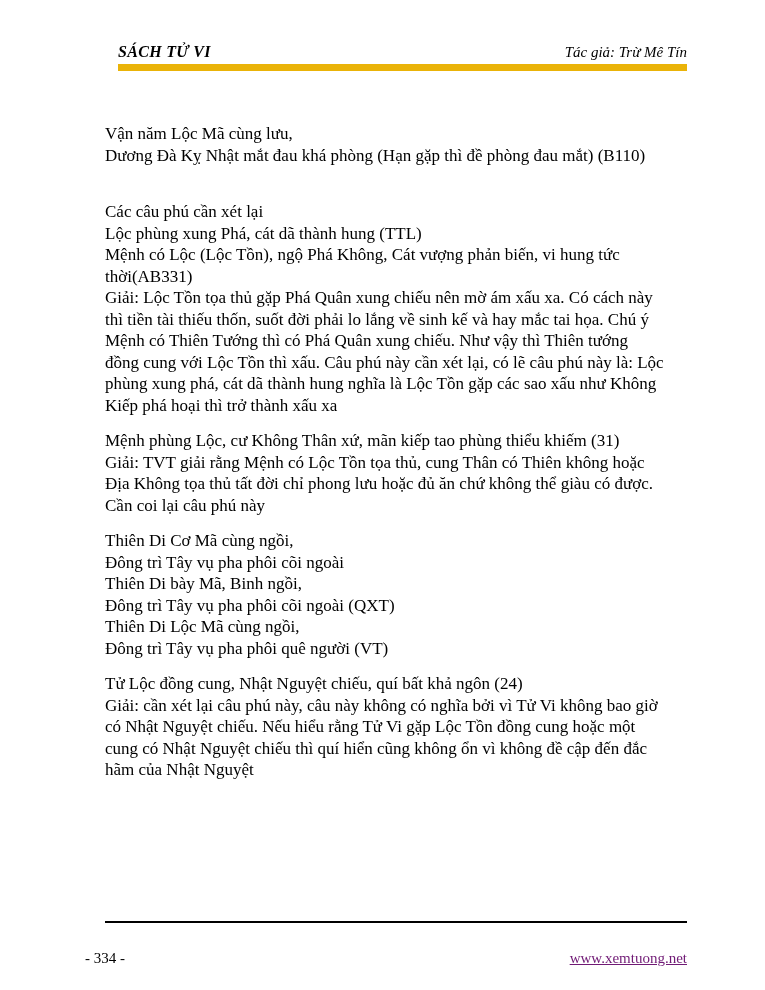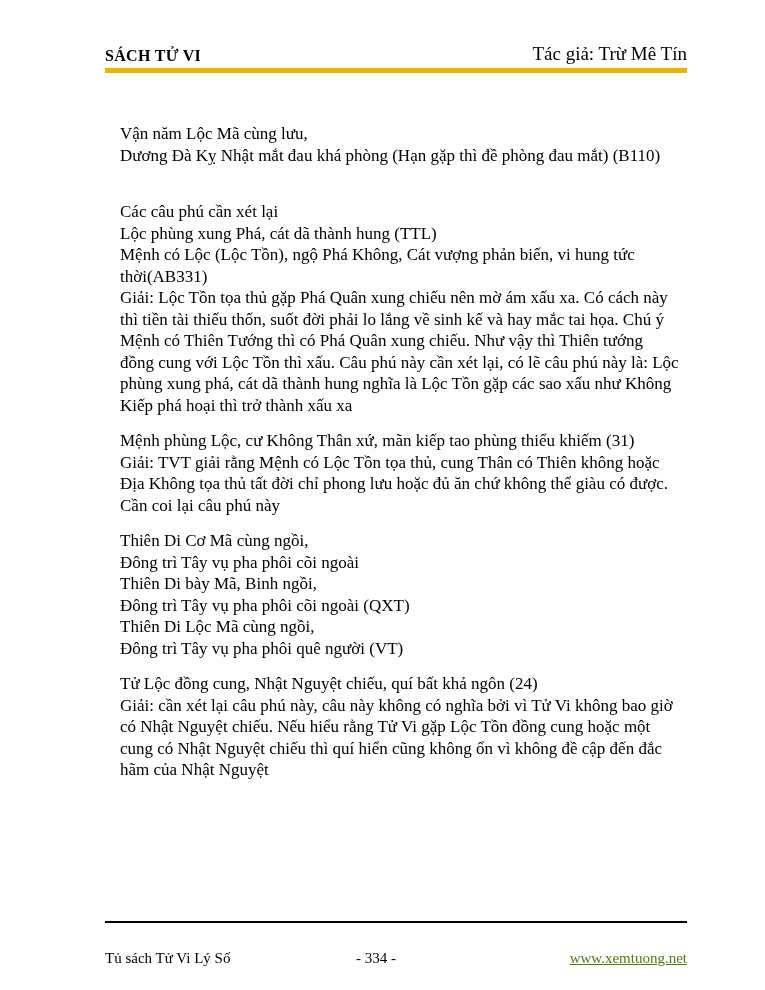--- a/index.html
+++ b/index.html
@@ -9,40 +9,41 @@
     width: 765px;
     height: 990px;
     background: #ffffff;
     font-family: "Liberation Serif", "DejaVu Serif", serif;
     color: #000000;
     overflow: hidden;
   }
   .page-header {
     position: absolute;
     top: 43px;
-    left: 105px;
+    left: 118px;
     right: 78px;
     display: flex;
     justify-content: space-between;
     align-items: flex-end;
-    border-bottom: 5px solid #eab308;
+    border-bottom: 7px solid #eab308;
     padding-bottom: 3px;
+    font-style: italic;
   }
   .book-title {
     font-weight: bold;
     font-size: 16px;
     letter-spacing: 0.3px;
   }
   .author-credit {
-    font-size: 19px;
+    font-size: 15px;
   }
   .page-body {
     position: absolute;
     top: 123px;
-    left: 120px;
+    left: 105px;
     width: 600px;
   }
   .para {
     font-size: 17px;
     line-height: 21.5px;
     white-space: pre;
     margin: 0 0 14px 0;
   }
   .para.gap-large {
     margin-bottom: 35px;
@@ -100,20 +101,19 @@
 Thiên Di Lộc Mã cùng ngồi,
 Đông trì Tây vụ pha phôi quê người (VT)</p>
     <p class="para">Tử Lộc đồng cung, Nhật Nguyệt chiếu, quí bất khả ngôn (24)
 Giải: cần xét lại câu phú này, câu này không có nghĩa bởi vì Tử Vi không bao giờ
 có Nhật Nguyệt chiếu. Nếu hiểu rằng Tử Vi gặp Lộc Tồn đồng cung hoặc một
 cung có Nhật Nguyệt chiếu thì quí hiển cũng không ổn vì không đề cập đến đắc
 hãm của Nhật Nguyệt</p>
   </main>
 
   <footer class="page-footer">
-    <span class="footer-left">Tủ sách Tử Vi Lý Số</span>
     <span class="footer-center">- 334 -</span>
     <span class="footer-right">
-      <a class="website-link" href="#" style="color: #4d7c0f;">www.xemtuong.net</a>
+      <a class="website-link" href="#" style="color: #701a75;">www.xemtuong.net</a>
     </span>
   </footer>
 
 </div>
 
 </body></html>

